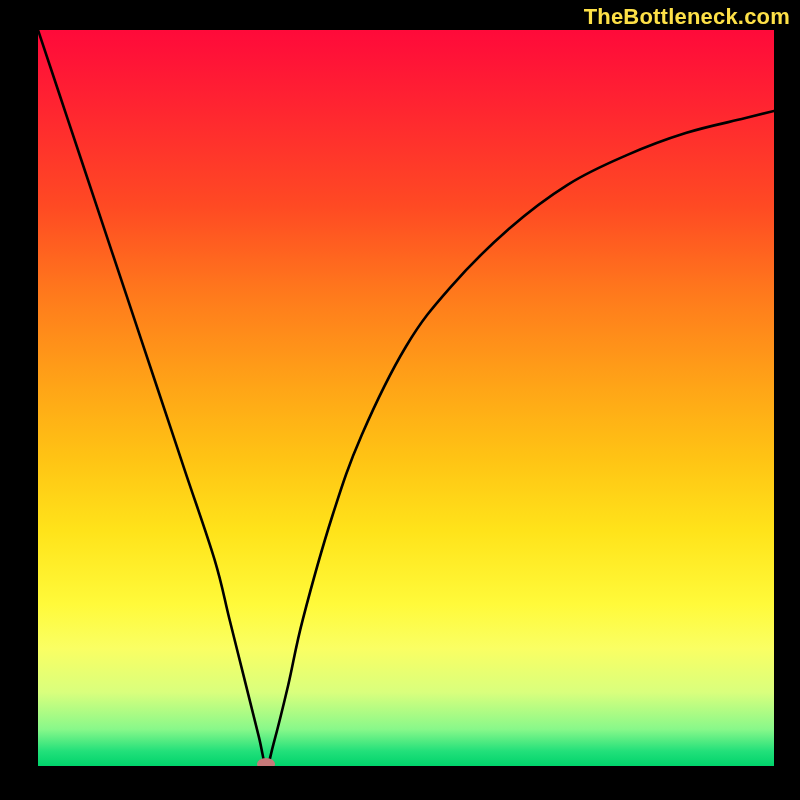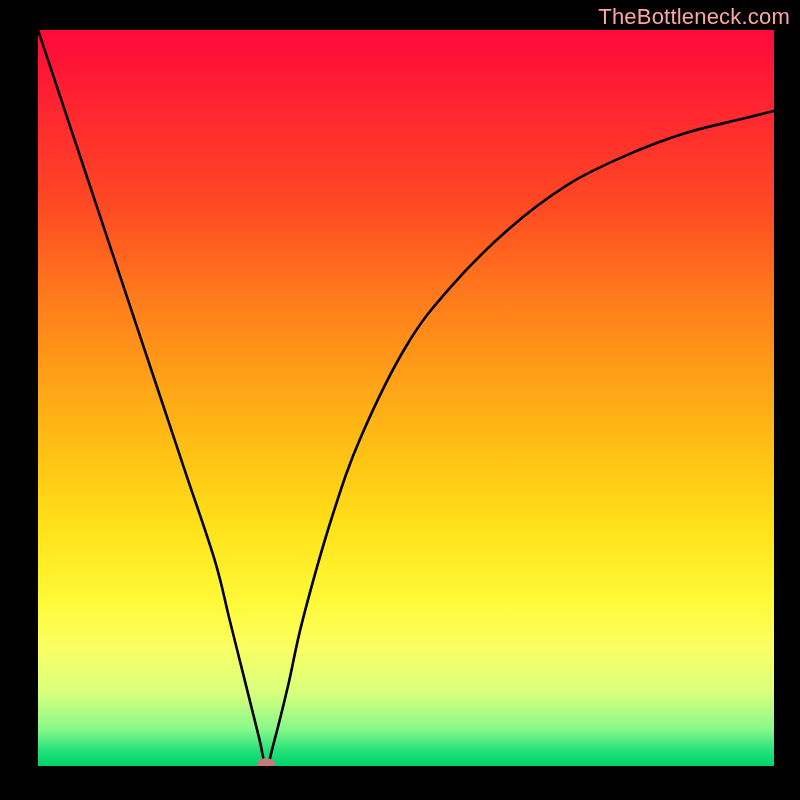--- a/index.html
+++ b/index.html
@@ -14,23 +14,23 @@
   .frame {
     position: relative;
     width: 800px;
     height: 800px;
     background: #000;
   }
   .watermark {
     position: absolute;
     top: 4px;
     right: 10px;
-    color: #fca5a5;
+    color: #fde047;
     font-size: 22px;
-    font-weight: normal;
+    font-weight: bold;
     letter-spacing: 0.2px;
     z-index: 20;
   }
   .plot {
     position: absolute;
     left: 38px;
     top: 30px;
     width: 736px;
     height: 736px;
     overflow: hidden;

